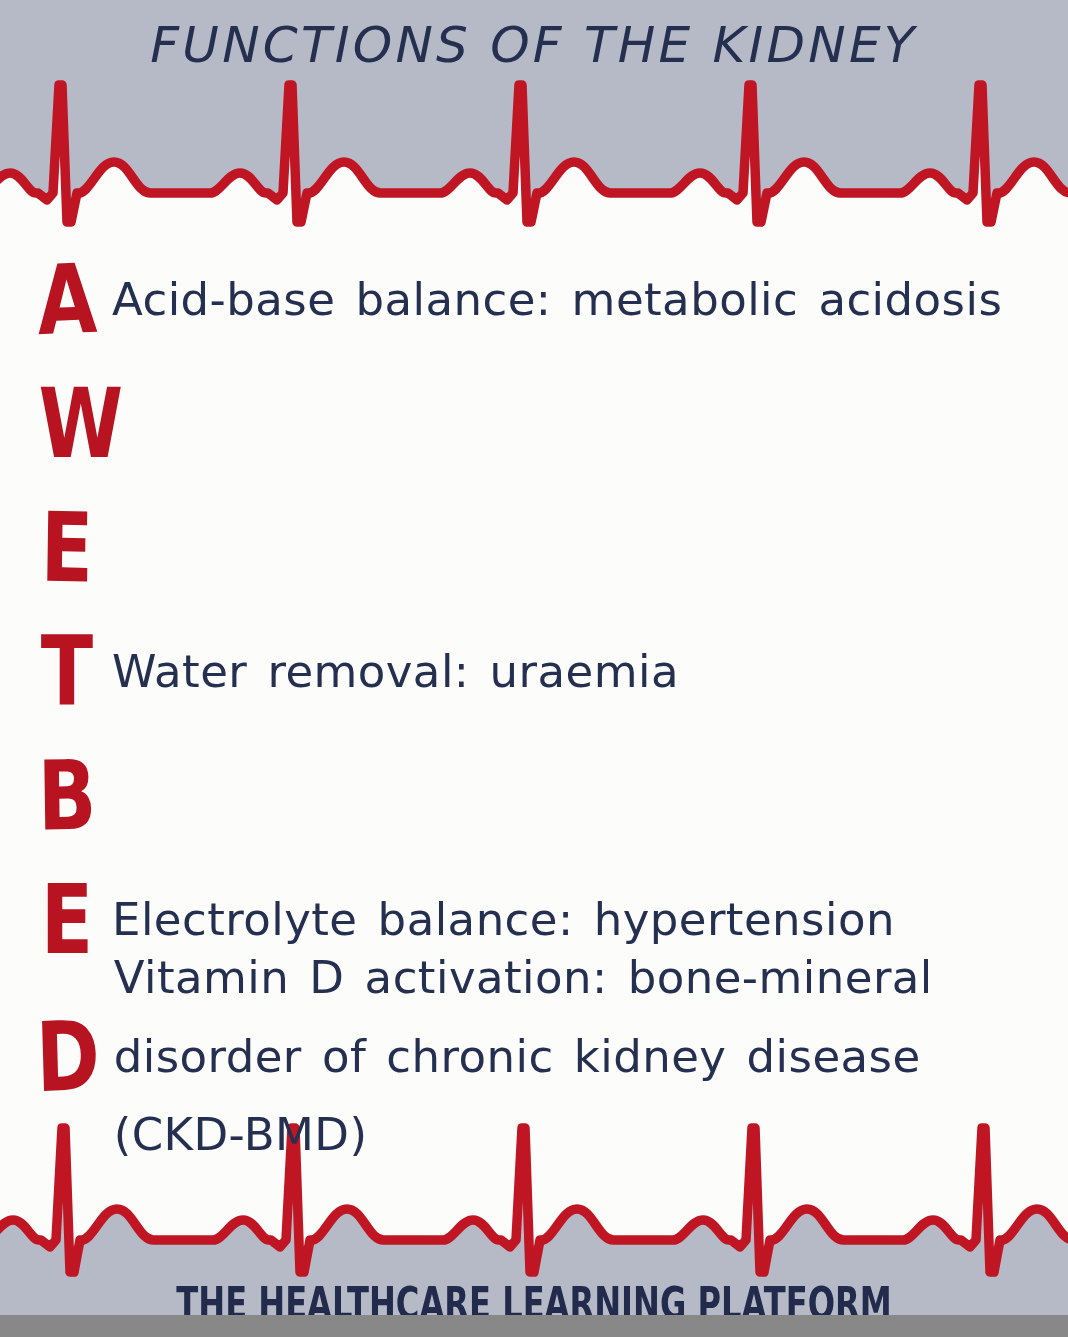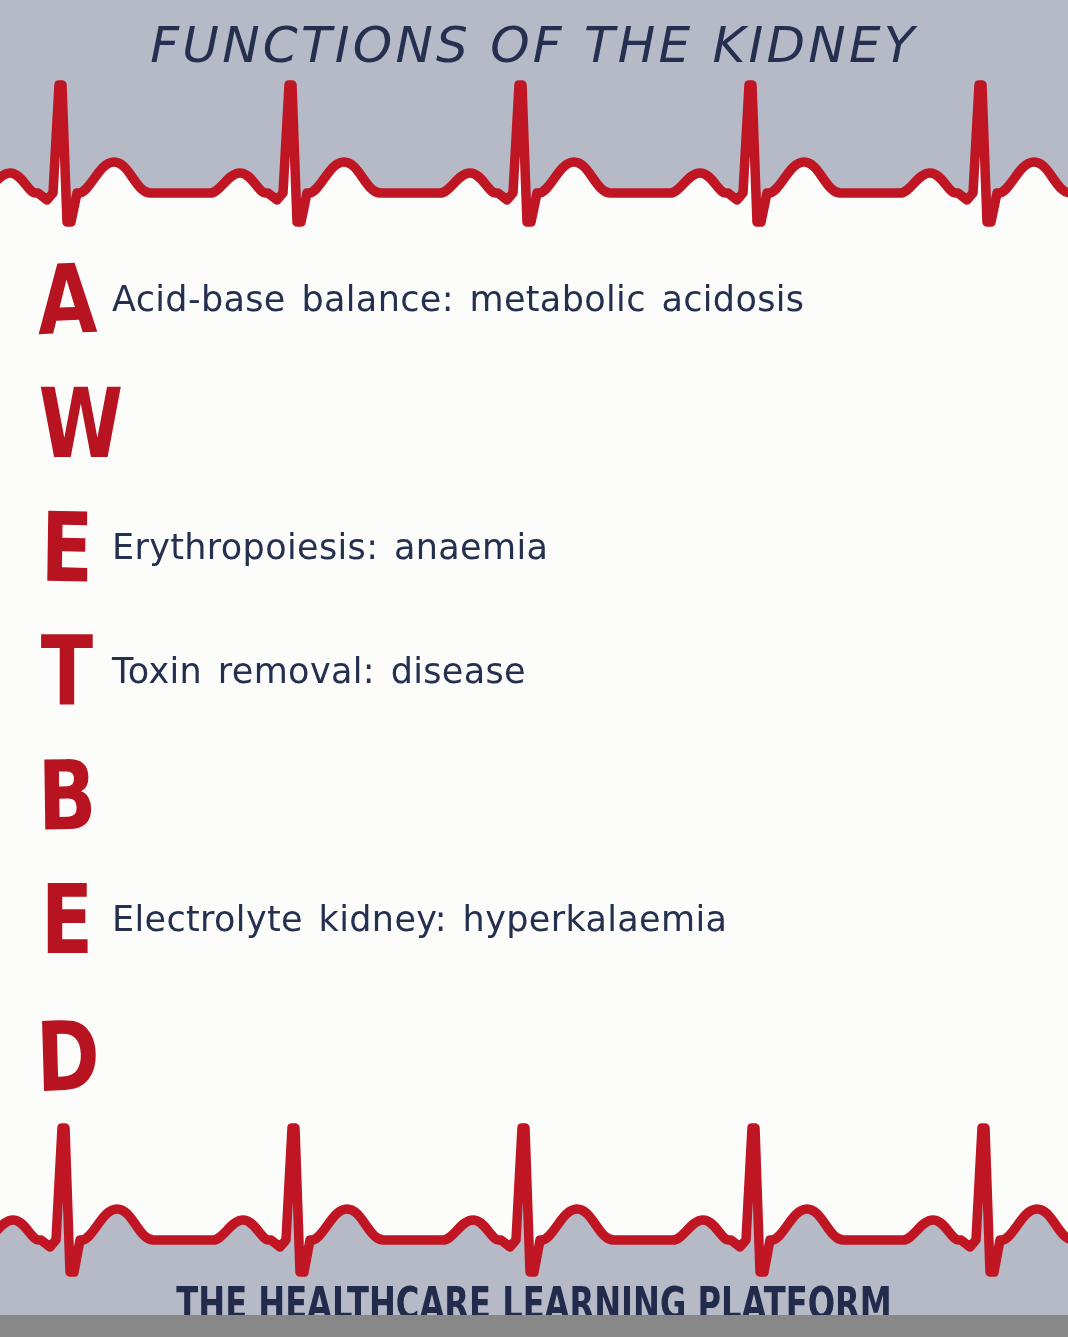--- a/index.html
+++ b/index.html
@@ -52,21 +52,21 @@
     transform:scaleX(0.8);
     transform-origin:center;
   }
   .row:nth-child(1) .letter{transform:scaleX(0.8) rotate(-2deg);}
   .row:nth-child(3) .letter{transform:scaleX(0.8) rotate(1deg);}
   .row:nth-child(5) .letter{transform:scaleX(0.8) rotate(-1deg);}
   .row:nth-child(7) .letter{transform:scaleX(0.8) rotate(-2deg);}
   .item-text{
     margin-left:6px;
     max-width:930px;
-    font-size:35px;
+    font-size:45px;
     line-height:1.75;
     letter-spacing:0.01em;
     word-spacing:0.12em;
     color:var(--navy);
   }
   
   .brand{
     position:absolute;
     left:0;right:0;
     top:1278px;
@@ -101,43 +101,43 @@
     </div>
     <div class="row">
       <span class="letter-cell">
           <span class="letter">W</span>
         </span>
     </div>
     <div class="row">
       <span class="letter-cell">
           <span class="letter">E</span>
         </span>
-      <span class="item-text">Erythropoiesis: anaemia</span>
     </div>
     <div class="row">
       <span class="letter-cell">
           <span class="letter">T</span>
         </span>
-      <span class="item-text">Toxin removal: disease</span>
+      <span class="item-text">Water removal: uraemia</span>
     </div>
     <div class="row">
       <span class="letter-cell">
           <span class="letter">B</span>
         </span>
     </div>
     <div class="row">
       <span class="letter-cell">
           <span class="letter">E</span>
         </span>
-      <span class="item-text">Electrolyte kidney: hyperkalaemia</span>
+      <span class="item-text">Electrolyte balance: hypertension</span>
     </div>
     <div class="row">
       <span class="letter-cell">
           <span class="letter">D</span>
         </span>
+      <span class="item-text">Vitamin D activation: bone-mineral disorder of chronic kidney disease (CKD-BMD)</span>
     </div>
   </div>
 
   <svg class="ecg-bottom" viewBox="0 0 1068 227" preserveAspectRatio="none" aria-hidden="true">
     <path id="ecg-bottom-fill" class="ecg-fill" d="M -6 130 L -189 130 L -180 137 L -174 130 L -168 18 L -165 18 L -160 162 L -156 162 L -150 130 C -137 132 -129 99 -113 99 C -97 99 -91 132 -75 130 L -17 130 C -7 130 1 110 13 110 C 25 110 31 130 39 130 L 41 130 L 50 137 L 56 130 L 62 18 L 65 18 L 70 162 L 74 162 L 80 130 C 93 132 101 99 117 99 C 133 99 139 132 155 130 L 213 130 C 223 130 231 110 243 110 C 255 110 261 130 269 130 L 271 130 L 280 137 L 286 130 L 292 18 L 295 18 L 300 162 L 304 162 L 310 130 C 323 132 331 99 347 99 C 363 99 369 132 385 130 L 443 130 C 453 130 461 110 473 110 C 485 110 491 130 499 130 L 501 130 L 510 137 L 516 130 L 522 18 L 525 18 L 530 162 L 534 162 L 540 130 C 553 132 561 99 577 99 C 593 99 599 132 615 130 L 673 130 C 683 130 691 110 703 110 C 715 110 721 130 729 130 L 731 130 L 740 137 L 746 130 L 752 18 L 755 18 L 760 162 L 764 162 L 770 130 C 783 132 791 99 807 99 C 823 99 829 132 845 130 L 903 130 C 913 130 921 110 933 110 C 945 110 951 130 959 130 L 961 130 L 970 137 L 976 130 L 982 18 L 985 18 L 990 162 L 994 162 L 1000 130 C 1013 132 1021 99 1037 99 C 1053 99 1059 132 1075 130 L 1133 130 C 1143 130 1151 110 1163 110 C 1175 110 1181 130 1189 130 L 1074 130 L 1074 239 L -6 239 Z"></path>
     <path id="ecg-bottom-line" class="ecg-line" d="M -6 130 L -189 130 L -180 137 L -174 130 L -168 18 L -165 18 L -160 162 L -156 162 L -150 130 C -137 132 -129 99 -113 99 C -97 99 -91 132 -75 130 L -17 130 C -7 130 1 110 13 110 C 25 110 31 130 39 130 L 41 130 L 50 137 L 56 130 L 62 18 L 65 18 L 70 162 L 74 162 L 80 130 C 93 132 101 99 117 99 C 133 99 139 132 155 130 L 213 130 C 223 130 231 110 243 110 C 255 110 261 130 269 130 L 271 130 L 280 137 L 286 130 L 292 18 L 295 18 L 300 162 L 304 162 L 310 130 C 323 132 331 99 347 99 C 363 99 369 132 385 130 L 443 130 C 453 130 461 110 473 110 C 485 110 491 130 499 130 L 501 130 L 510 137 L 516 130 L 522 18 L 525 18 L 530 162 L 534 162 L 540 130 C 553 132 561 99 577 99 C 593 99 599 132 615 130 L 673 130 C 683 130 691 110 703 110 C 715 110 721 130 729 130 L 731 130 L 740 137 L 746 130 L 752 18 L 755 18 L 760 162 L 764 162 L 770 130 C 783 132 791 99 807 99 C 823 99 829 132 845 130 L 903 130 C 913 130 921 110 933 110 C 945 110 951 130 959 130 L 961 130 L 970 137 L 976 130 L 982 18 L 985 18 L 990 162 L 994 162 L 1000 130 C 1013 132 1021 99 1037 99 C 1053 99 1059 132 1075 130 L 1133 130 C 1143 130 1151 110 1163 110 C 1175 110 1181 130 1189 130 L 1074 130"></path>
   </svg>
 
   <div class="brand">THE HEALTHCARE LEARNING PLATFORM</div>
 

